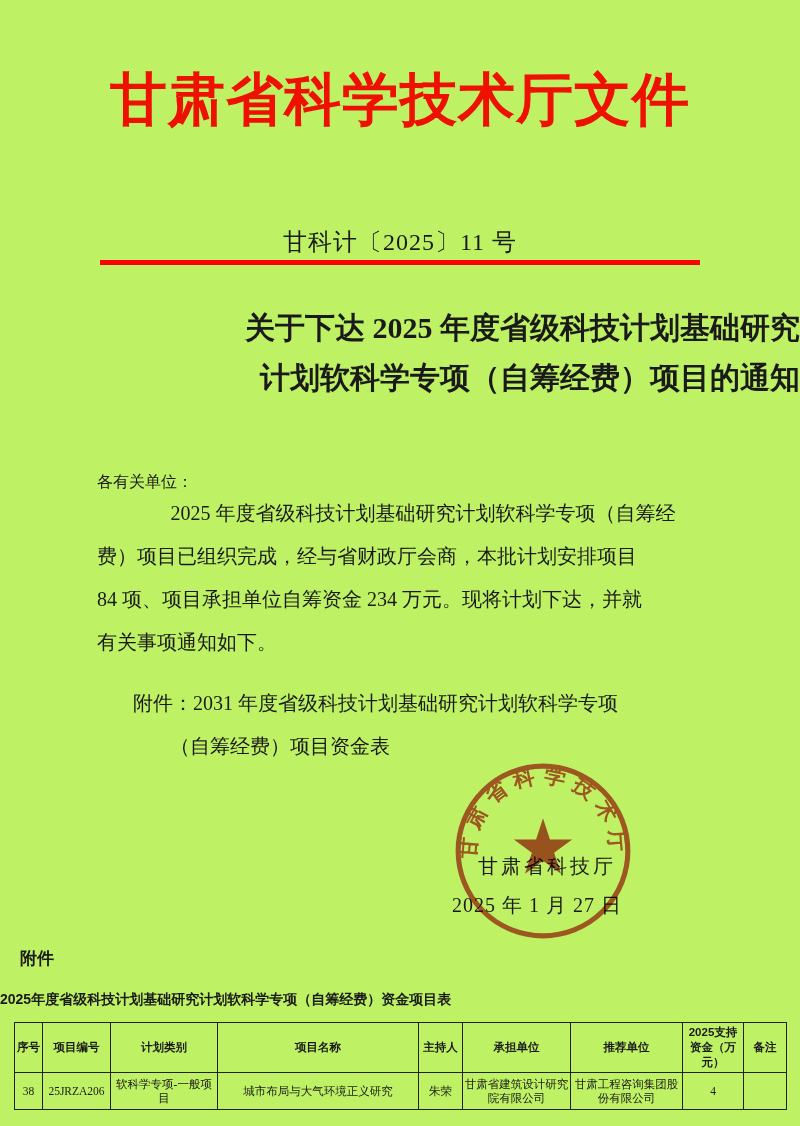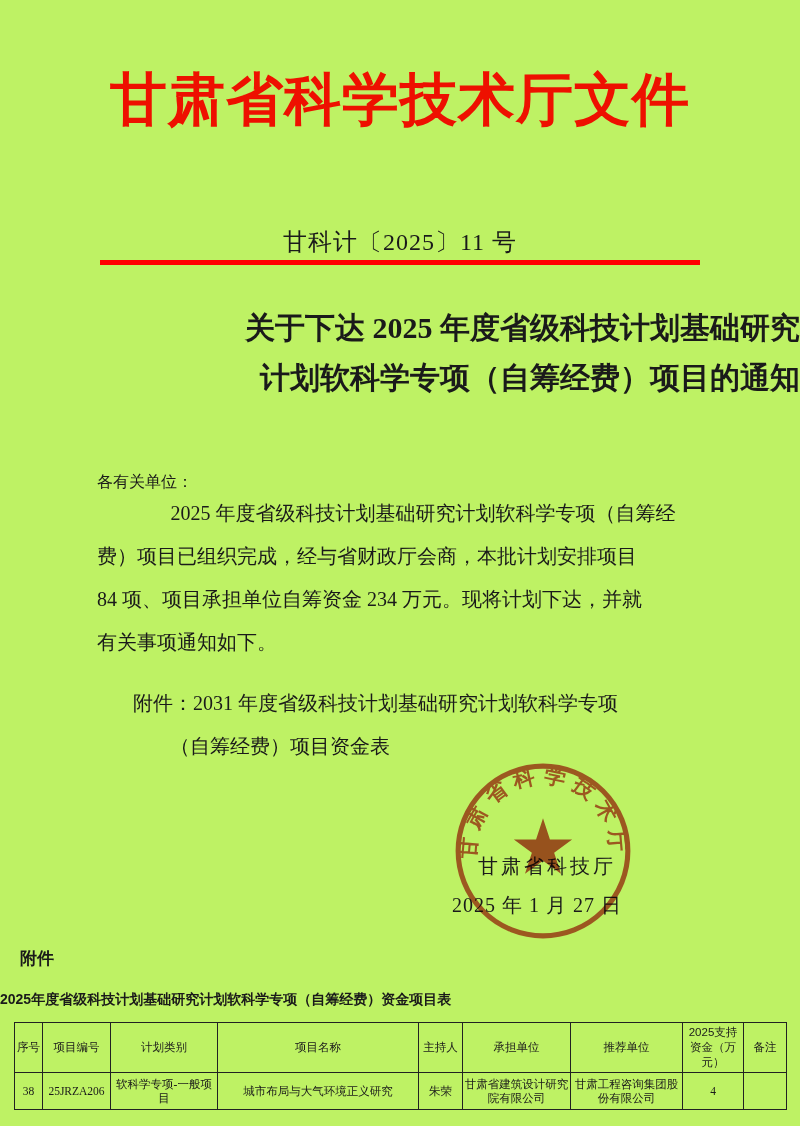--- a/index.html
+++ b/index.html
@@ -68,21 +68,21 @@
     position:absolute;top:1022px;left:14px;width:772px;
     border-collapse:collapse;table-layout:fixed;
     font-size:11px;
   }
   .fund-table th,.fund-table td{
     border:1.5px solid #222;padding:2px 1px;text-align:center;
     vertical-align:middle;overflow:hidden;
   }
   .fund-table th{
     font-family:"Liberation Sans","DejaVu Sans",sans-serif;
-    font-weight:normal;height:36px;line-height:15px;font-size:11.5px;
+    font-weight:bold;height:36px;line-height:15px;font-size:11.5px;
   }
   .fund-table td{
     font-family:"Liberation Serif","DejaVu Serif",serif;
     height:32px;line-height:14px;font-size:11.5px;
   }
 </style>
 </head>
 <body>
 
 <div class="page">

